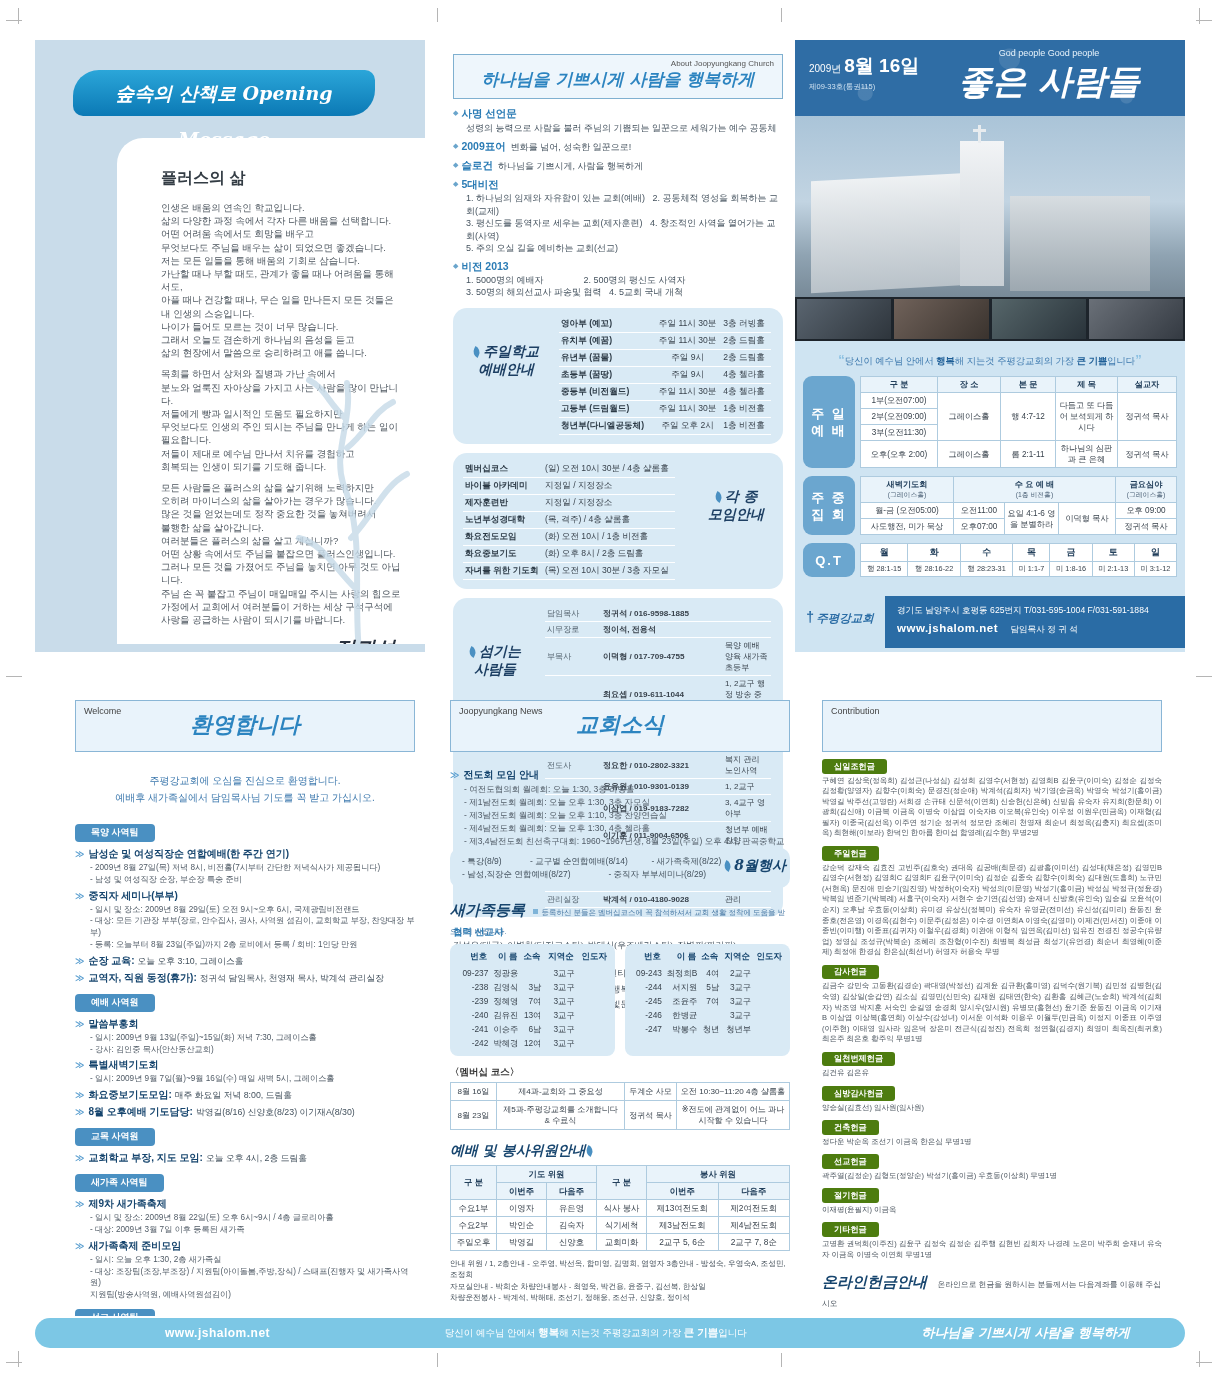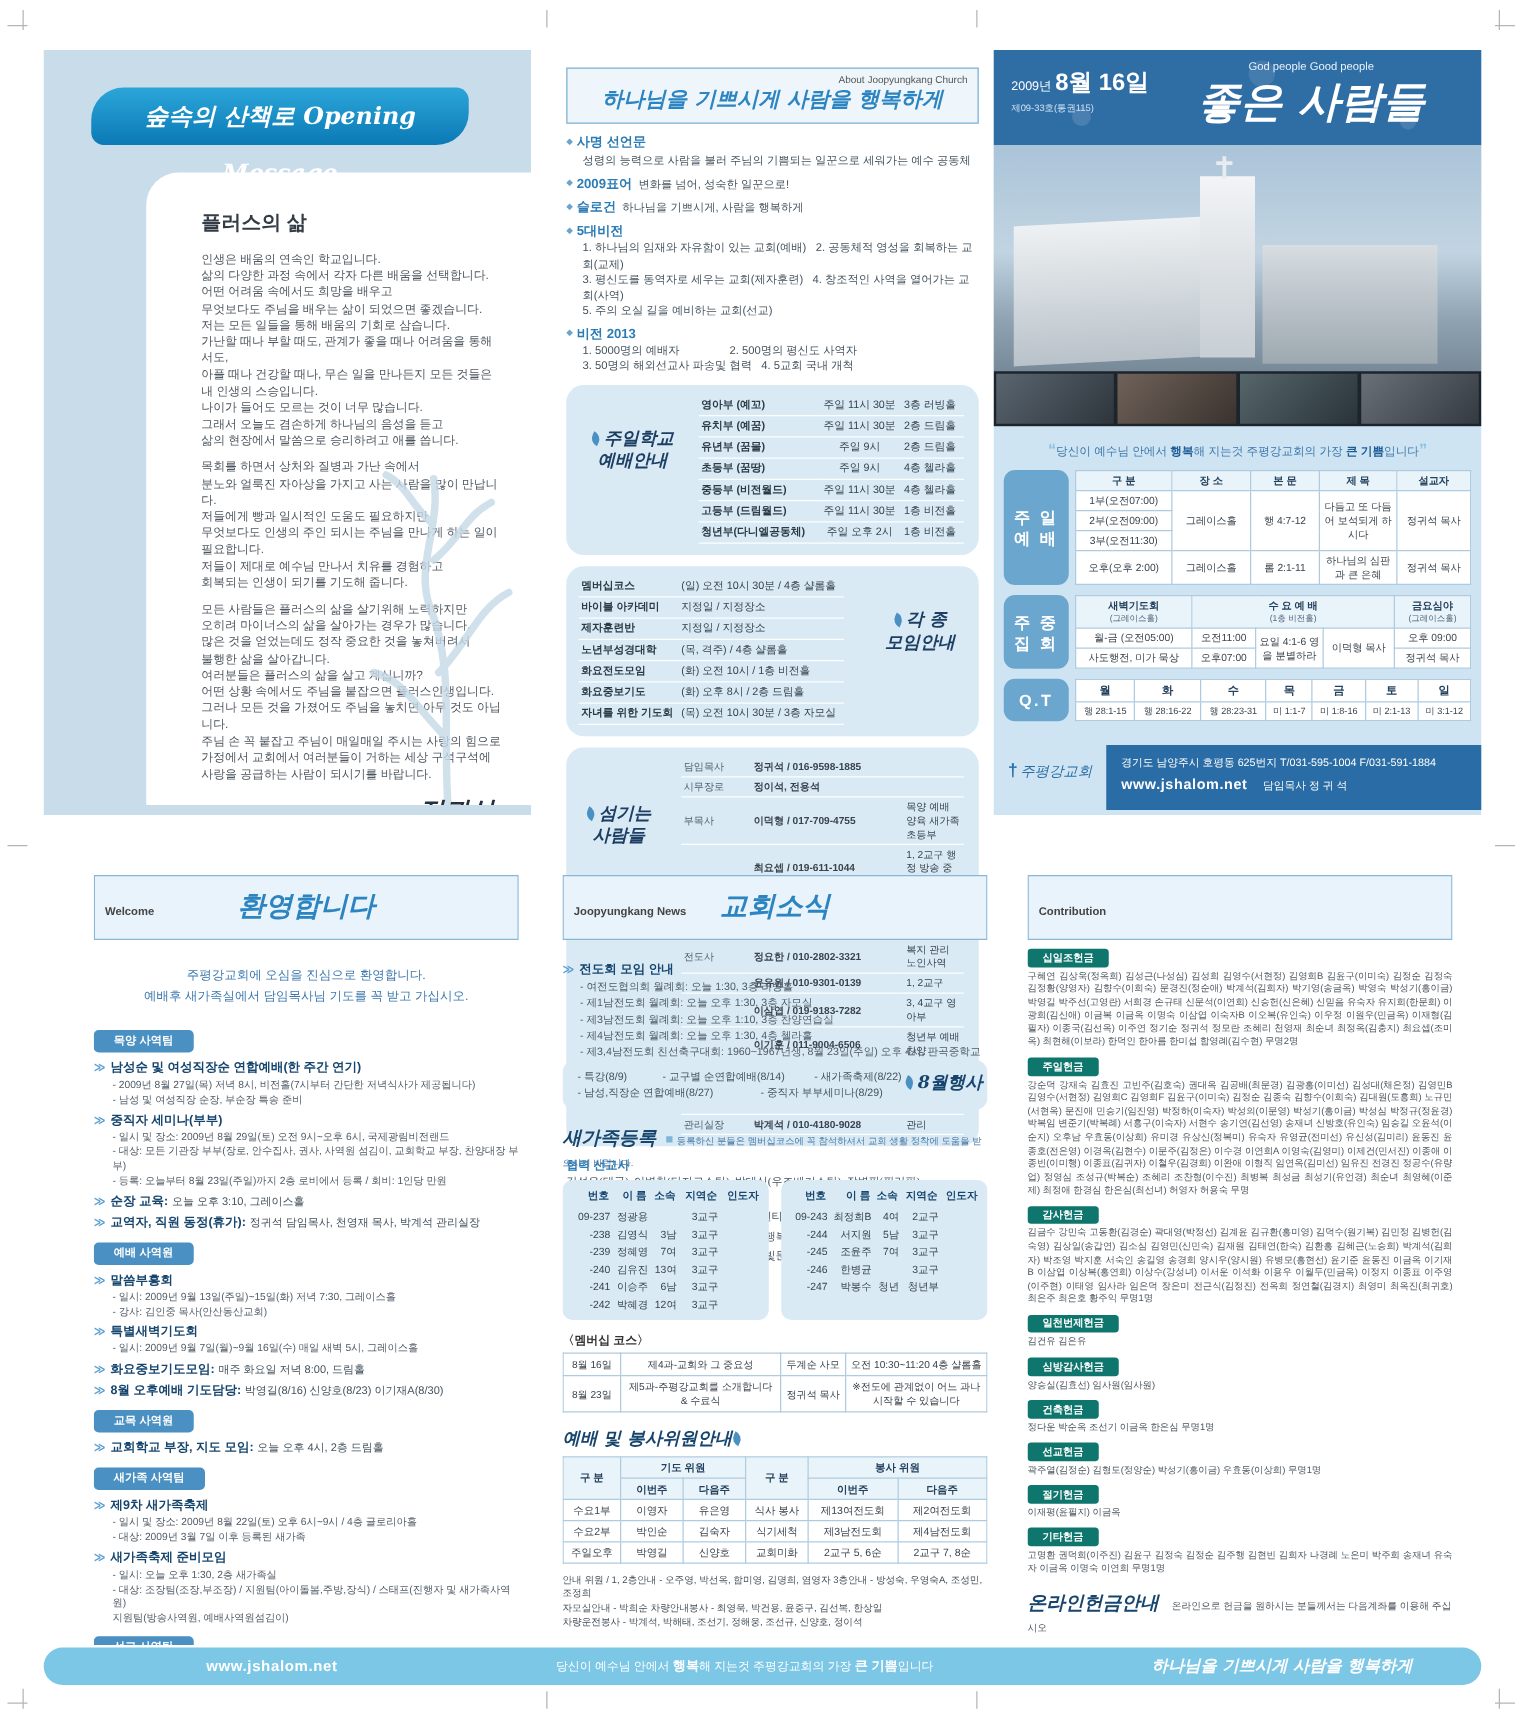--- a/index.html
+++ b/index.html
@@ -90,28 +90,28 @@
   .wtable{flex:1;border-collapse:collapse;background:#fff;font-size:8.2px;color:#39434d;table-layout:fixed;}
   .wtable td,.wtable th{border:1px solid #aecbdf;padding:2px 1px;text-align:center;overflow:hidden;}
   .wtable th{background:#e9f3fa;font-weight:bold;color:#23405c;}
   .wtable .sub{font-weight:normal;font-size:6.8px;color:#50657a;}
   .qtable{flex:1;border-collapse:collapse;background:#fff;table-layout:fixed;}
   .qtable td{border:1px solid #aecbdf;padding:2px 1px;text-align:center;font-size:7.3px;color:#39434d;}
   .qtable tr:first-child td{font-weight:bold;font-size:9px;color:#23405c;}
   .footer{position:absolute;bottom:4px;left:0;right:0;height:52px;}
   .flogo{position:absolute;left:2px;top:12px;width:86px;color:#2a6ca5;text-align:center;}
   .flogo .cross{font-size:14px;font-weight:bold;margin-right:2px;}
-  .flogo .lname{font-size:11.5px;font-weight:normal;margin-top:13px;}
+  .flogo .lname{font-size:11.5px;font-weight:bold;margin-top:13px;}
   .fbar{position:absolute;left:90px;right:0;top:0;bottom:0;background:#2a6ca5;color:#fff;padding:9px 12px;font-size:8.6px;box-sizing:border-box;}
   .fbar .l2{margin-top:5px;}
   .fbar .web{font-weight:bold;font-size:11.5px;letter-spacing:.5px;margin-right:10px;}
 
   
   .hdrbox{position:relative;border:1px solid #8ab6d6;background:#e9f3fb;height:50px;}
-  .hlabel{position:absolute;left:8px;top:23px;font-size:9px;color:#444;font-weight:bold;}
+  .hlabel{position:absolute;left:8px;top:5px;font-size:9px;color:#444;}
   .hscript{position:absolute;left:0;right:0;top:9px;text-align:center;font-size:22px;color:#2c84c0;}
 
   
   .bl{left:75px;top:700px;width:340px;height:616px;overflow:hidden;}
   .intros{margin:20px 0 10px;text-align:center;font-size:10px;color:#3c78ad;line-height:17px;}
   .badge{display:inline-block;background:#4a90c2;color:#fff;font-size:9px;font-weight:bold;padding:2px 16px 3px;border-radius:4px;margin:8px 0 2px;}
   .item{margin:3px 0 1px;font-size:10px;}
   .arw{color:#5b9fd0;font-weight:bold;margin-right:4px;font-size:9px;}
   .it{font-weight:bold;color:#16456e;}
   .tl2{color:#44525e;font-size:8.8px;margin-left:3px;}
@@ -139,21 +139,21 @@
   .mbt td{border:1px solid #aecbdf;padding:3px 3px;text-align:center;color:#39434d;}
   .volhead{margin-top:12px;font-size:14px;color:#17456e;}
   .volt{width:100%;border-collapse:collapse;font-size:8.4px;margin-top:5px;background:#fff;text-align:center;table-layout:fixed;}
   .volt th,.volt td{border:1px solid #aecbdf;padding:2.5px 1px;color:#39434d;}
   .volt th{background:#e9f3fa;color:#23405c;}
   .guide{margin-top:7px;}
   .guide .li{font-size:7.7px;line-height:11.3px;color:#44505a;}
 
   
   .br{left:822px;top:700px;width:340px;height:616px;overflow:hidden;}
-  .cbadge{display:inline-block;background:#0f766e;color:#fff;font-size:8.2px;font-weight:bold;padding:1.5px 12px 2px;border-radius:3px;margin:7px 0 2px;}
+  .cbadge{display:inline-block;background:#4d7c0f;color:#fff;font-size:8.2px;font-weight:bold;padding:1.5px 12px 2px;border-radius:3px;margin:7px 0 2px;}
   .ctext{font-size:7.5px;line-height:10.6px;color:#4a545e;text-align:justify;}
   .online{margin-top:13px;}
   .oscript{font-size:15px;color:#17456e;margin-right:6px;}
   .onote{font-size:7.8px;color:#4a545e;}
   .acct{display:flex;justify-content:space-between;border-bottom:3px solid #9ed7ef;padding:5px 2px 2px;font-size:9px;color:#23405c;}
   .acct .al{font-weight:bold;}
 
   
   .bbar{position:absolute;left:35px;top:1318px;width:1150px;height:30px;background:#7cc7e5;border-radius:15px;
     color:#fff;display:flex;align-items:center;}

